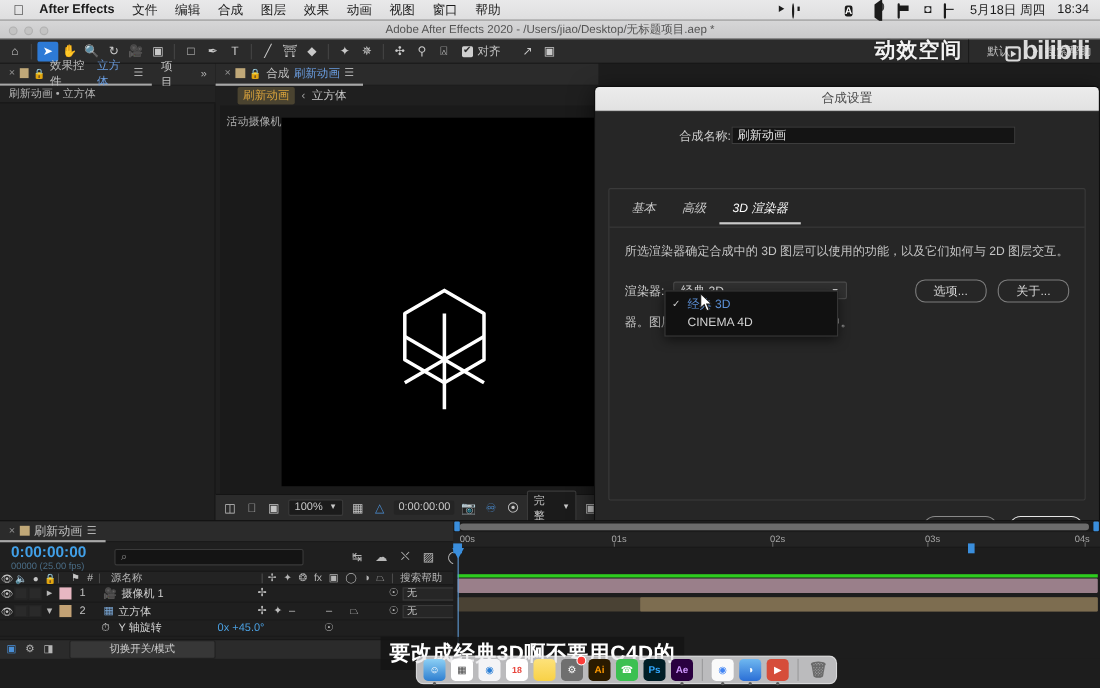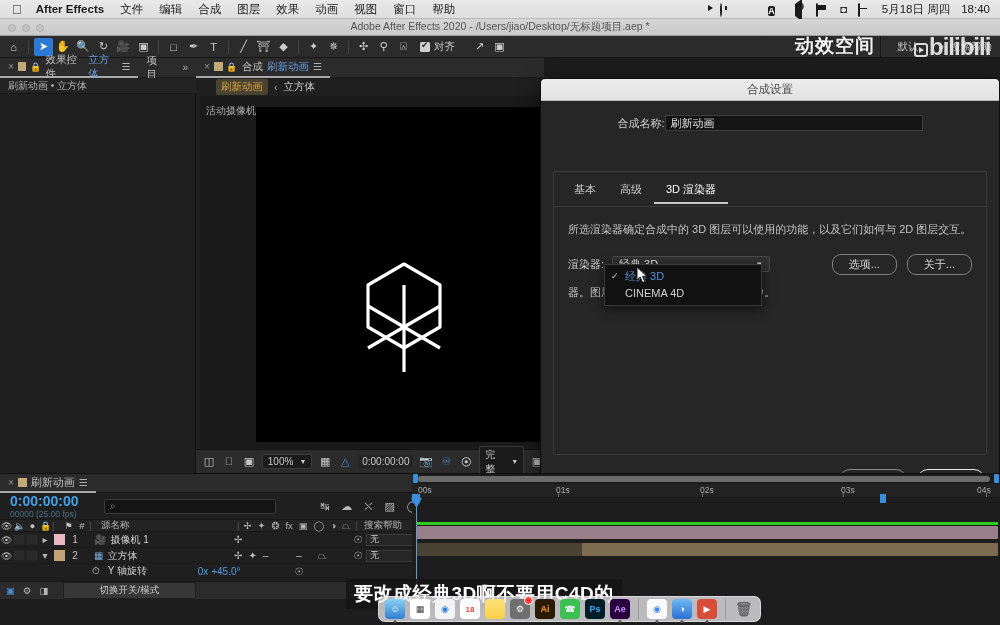--- a/index.html
+++ b/index.html
@@ -132,21 +132,21 @@
   .dlg-title {
     height: 22px; background: linear-gradient(#ececec,#e2e2e2);
     color: #4a4a4a; font-size: 11.5px; display: flex; align-items: center; justify-content: center;
     border-bottom: 1px solid #b5b5b5;
   }
   .dlg-body { position: relative; height: 388px; background: #262626; }
   .dlg-namerow { display: flex; align-items: center; justify-content: center; gap: 0; margin-top: 14px; }
   .dlg-label { color: #cfcfcf; font-size: 11px; }
   .name-input { width: 258px; height: 16px; background: #141414; border: 1px solid #3d3d3d; color: #e2e2e2; font-size: 11px; padding: 0 5px; line-height: 14px; }
   .dlg-tabsbox { position: absolute; top: 56px; left: 12px; right: 12px; bottom: 48px; border: 1px solid #3a3a3a; border-radius: 2px; }
-  .dlg-tabs { display: flex; gap: 0; padding: 6px 6px 0 8px; }
+  .dlg-tabs { display: flex; gap: 0; padding: 6px 6px 0 8px; font-style: italic; }
   .dlg-tab { padding: 4px 12px 5px; font-size: 11px; color: #cbcbcb; }
   .dlg-tab.sel { color: #fff; border-bottom: 2px solid #c9c9c9; }
   .dlg-hr { height: 1px; background: #3a3a3a; margin-top: 2px; }
   .dlg-desc { padding: 14px 14px 0 14px; font-size: 11px; color: #c4c4c4; line-height: 1.5; }
   .renderer-row { display: flex; align-items: center; padding: 16px 14px 0 14px; gap: 8px; position: relative; }
   .select {
     width: 158px; height: 16px; background: #303030; border: 1px solid #4a4a4a; border-radius: 2px;
     color: #e0e0e0; font-size: 11px; display: flex; align-items: center; padding: 0 6px; justify-content: space-between;
   }
   .select .chev { font-size: 8px; color: #c8c8c8; }
@@ -240,21 +240,21 @@
     <span class="right">
       <span class="sysglyph"><span class="g-cam"></span></span>
       <span class="sysglyph"><span class="g-clock"></span></span>
       <span class="sysglyph"><span class="g-img"></span></span>
       <span class="sysglyph"><span class="g-a">A</span></span>
       <span class="sysglyph"><span class="g-vol"></span></span>
       <span class="sysglyph"><span class="g-batt"></span></span>
       <span class="ic g-wifi">◘</span>
       <span class="sysglyph"><span class="g-ctrl"></span></span>
       <span>5月18日 周四</span>
-      <span>18:40</span>
+      <span>18:34</span>
     </span>
   </div>
 
   <div class="ae-title">
     <span class="traffic">
       <span class="tl"></span>
       <span class="tl"></span>
       <span class="tl"></span>
     </span>
     <span>Adobe After Effects 2020 - /Users/jiao/Desktop/无标题项目.aep *</span>

